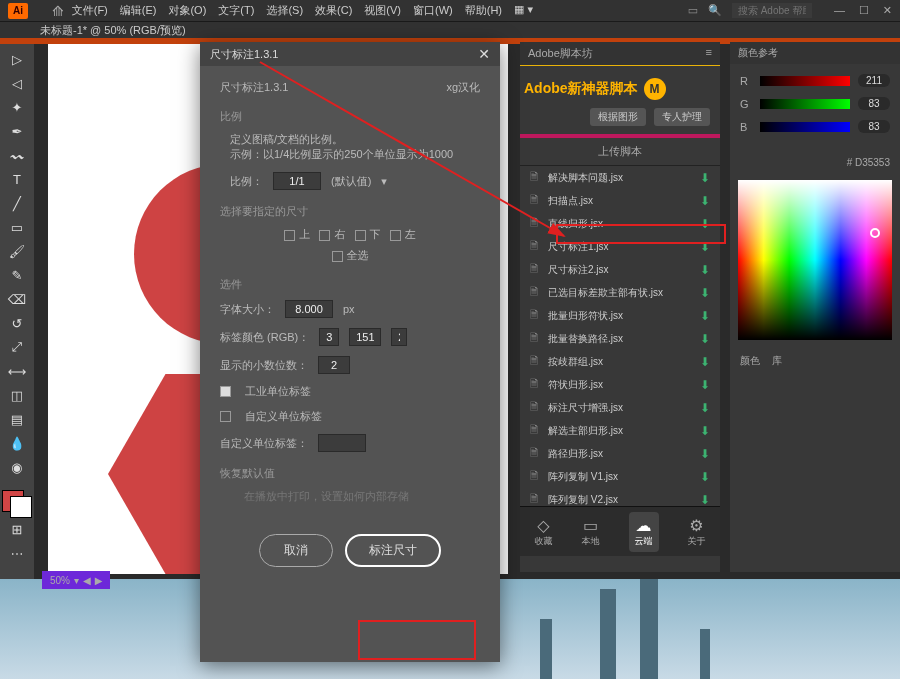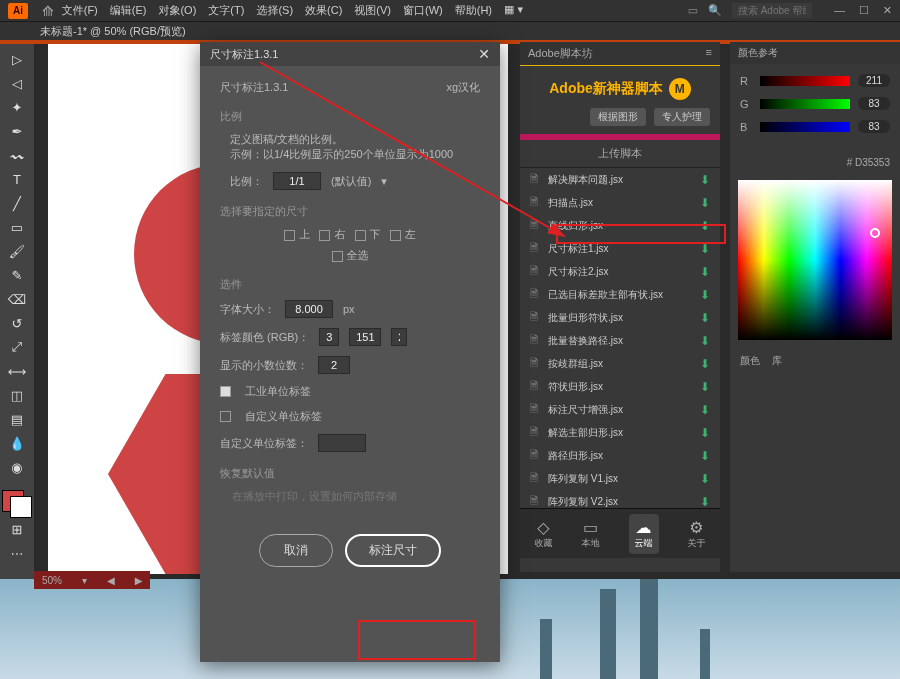--- a/index.html
+++ b/index.html
@@ -1,29 +1,29 @@
 <!DOCTYPE html>
 <html><head>
 <meta charset="utf-8">
 <style>
 * { margin: 0; padding: 0; box-sizing: border-box; font-family: "Microsoft YaHei", Arial, sans-serif; }
 body { background: #323232; color: #ccc; font-size: 11px; width: 900px; height: 679px; overflow: hidden; position: relative; }
 
 
 .titlebar { background: #323232; height: 22px; display: flex; align-items: center; padding: 0 8px; border-bottom: 1px solid #1a1a1a; }
-.ai-logo { width: 20px; height: 16px; background: #ff6a00; color: #330000; font-weight: bold; font-size: 10px; display: flex; align-items: center; justify-content: center; border-radius: 2px; margin-right: 6px; }
+.ai-logo { width: 20px; height: 16px; background: #ff6a00; color: #330000; font-weight: bold; font-size: 10px; display: flex; align-items: center; justify-content: center; border-radius: 2px; margin-right: 16px; }
 .home-icon { color: #aaa; margin: 0 8px; font-size: 14px; }
 .menubar { display: flex; gap: 12px; color: #ccc; }
 .menubar span { cursor: pointer; }
 .topright { margin-left: auto; display: flex; gap: 10px; align-items: center; color: #888; }
 .topright input { background: #3a3a3a; border: none; color: #888; font-size: 10px; padding: 2px 6px; width: 80px; }
 .win-btns { display: flex; gap: 14px; color: #aaa; margin-left: 12px; }
 
 
-.doctab { background: #323232; height: 22px; display: flex; align-items: center; padding-left: 40px; border-bottom: 4px solid #c2410c; }
+.doctab { background: #323232; height: 22px; display: flex; align-items: center; padding-left: 40px; border-bottom: 6px solid #c2410c; }
 .doctab span { color: #ccc; font-size: 11px; }
 
 
 .main { position: relative; height: 560px; display: flex; }
 
 
 .toolbox { width: 34px; background: #434343; display: flex; flex-direction: column; align-items: center; padding-top: 4px; gap: 2px; }
 .toolbox .tool { width: 26px; height: 22px; color: #ddd; display: flex; align-items: center; justify-content: center; font-size: 13px; cursor: pointer; }
 .toolbox .swatch { width: 22px; height: 22px; background: #d14545; border: 1px solid #000; margin-top: 4px; }
 .toolbox .swatch2 { width: 22px; height: 22px; background: #fff; border: 1px solid #000; margin-top: -16px; margin-left: 8px; }
@@ -49,25 +49,25 @@
 .dialog-body .btns { display: flex; gap: 12px; justify-content: center; margin-top: 30px; }
 .dialog-body .btn { padding: 6px 24px; border: 1px solid #aaa; border-radius: 18px; background: transparent; color: #ddd; cursor: pointer; font-size: 12px; }
 .dialog-body .btn.primary { border: 2px solid #fff; padding: 6px 22px; }
 .red-box { position: absolute; border: 2px solid #e02020; pointer-events: none; }
 .red-box.b1 { left: 358px; top: 620px; width: 118px; height: 40px; z-index: 40; }
 .red-box.b2 { left: 556px; top: 224px; width: 170px; height: 20px; z-index: 40; }
 
 
 .scripts-panel { position: absolute; left: 520px; top: 42px; width: 200px; height: 530px; background: #383838; z-index: 20; }
 .scripts-hdr { height: 24px; background: #333; color: #aaa; padding: 4px 8px; border-bottom: 1px solid #eab308; }
-.scripts-title { color: #ffb400; font-weight: bold; font-size: 14px; text-align: center; padding: 12px 4px 8px; position: relative; }
+.scripts-title { color: #ffb400; font-weight: bold; font-size: 14px; text-align: left; padding: 12px 4px 8px; position: relative; }
 .scripts-title .badge { display: inline-flex; width: 22px; height: 22px; background: #ffb400; color: #333; border-radius: 50%; align-items: center; justify-content: center; font-size: 12px; margin-left: 6px; vertical-align: middle; }
 .scripts-tabs { display: flex; gap: 8px; padding: 0 10px 8px; justify-content: flex-end; }
 .scripts-tabs span { background: #555; color: #ccc; padding: 2px 8px; border-radius: 3px; font-size: 10px; cursor: pointer; }
-.scripts-sub { text-align: center; color: #aaa; padding: 6px; border-top: 6px solid #be185d; border-bottom: 1px solid #222; }
+.scripts-sub { text-align: center; color: #aaa; padding: 6px; border-top: 4px solid #be185d; border-bottom: 1px solid #222; }
 .script-list { overflow-y: auto; height: 340px; }
 .script-item { display: flex; align-items: center; padding: 3px 10px; color: #ccc; font-size: 10px; cursor: pointer; }
 .script-item .doc-icon { width: 12px; margin-right: 6px; color: #999; }
 .script-item .dl { margin-left: auto; color: #3cb371; font-size: 12px; }
 .scripts-footer { height: 50px; background: #2c2c2c; display: flex; justify-content: space-around; align-items: center; border-top: 1px solid #111; }
 .scripts-footer .fbtn { text-align: center; color: #aaa; font-size: 9px; cursor: pointer; }
 .scripts-footer .fbtn.active { color: #fff; background: #444; padding: 4px 6px; border-radius: 4px; }
 .scripts-footer .ficon { font-size: 16px; display: block; }
 
 
@@ -79,21 +79,21 @@
 .slider-row .track { flex: 1; height: 10px; background: linear-gradient(to right, #000, #f00); position: relative; }
 .slider-row.g .track { background: linear-gradient(to right, #000, #0f0); }
 .slider-row.b .track { background: linear-gradient(to right, #000, #00f); }
 .slider-row .val { width: 32px; background: #2a2a2a; color: #ddd; text-align: center; font-size: 10px; padding: 1px; border-radius: 6px; }
 .hex-row { text-align: right; padding: 4px 10px; color: #aaa; font-size: 10px; }
 .spectrum { margin: 8px; height: 160px; background: linear-gradient(to bottom, rgba(255,255,255,1), rgba(255,255,255,0) 50%, rgba(0,0,0,0) 50%, rgba(0,0,0,1)), linear-gradient(to right, #f00, #ff0, #0f0, #0ff, #00f, #f0f, #f00); position: relative; }
 .spectrum .cursor { position: absolute; right: 12px; top: 48px; width: 10px; height: 10px; border: 2px solid #fff; border-radius: 50%; }
 .swatch-tabs { padding: 6px 10px; color: #aaa; font-size: 10px; display: flex; gap: 12px; }
 
 
-.status { position: absolute; left: 34px; bottom: 90px; height: 18px; background: #7f1d1d; display: flex; align-items: center; padding: 0 8px; color: #aaa; font-size: 10px; gap: 20px; z-index: 5; }
+.status { position: absolute; left: 42px; bottom: 90px; height: 18px; background: #6d28d9; display: flex; align-items: center; padding: 0 8px; color: #aaa; font-size: 10px; gap: 4px; z-index: 5; }
 
 
 .arrow-svg { position: absolute; left: 200px; top: 42px; width: 520px; height: 300px; z-index: 35; pointer-events: none; }
 
 
 .desktop-bg { position: absolute; left: 0; bottom: 0; width: 900px; height: 100px; background: linear-gradient(180deg, #8ab4c8 0%, #c8dae6 100%); z-index: 1; }
 .desktop-shapes { position: absolute; bottom: 0; width: 100%; height: 100px; }
 .desktop-shapes .spike { position: absolute; bottom: 0; background: #4a6a7a; }
 </style>
 </head>
@@ -239,21 +239,21 @@
     <div class="row">
       <span class="chk"></span>
       <span>自定义单位标签</span>
     </div>
     <div class="row">
       <span>自定义单位标签：</span>
       <input class="wide" type="text" value="" style="">
     </div>
 
     <div class="section-title">恢复默认值</div>
-    <div style="color:#777;margin-left:12px">在播放中打印，设置如何内部存储</div>
+    <div style="color:#777;margin-left:24px">在播放中打印，设置如何内部存储</div>
 
     <div class="btns">
       <button class="btn">取消</button>
       <button class="btn primary">标注尺寸</button>
     </div>
   </div>
 </div>
 
 <div class="scripts-panel">
   <div class="scripts-hdr">

